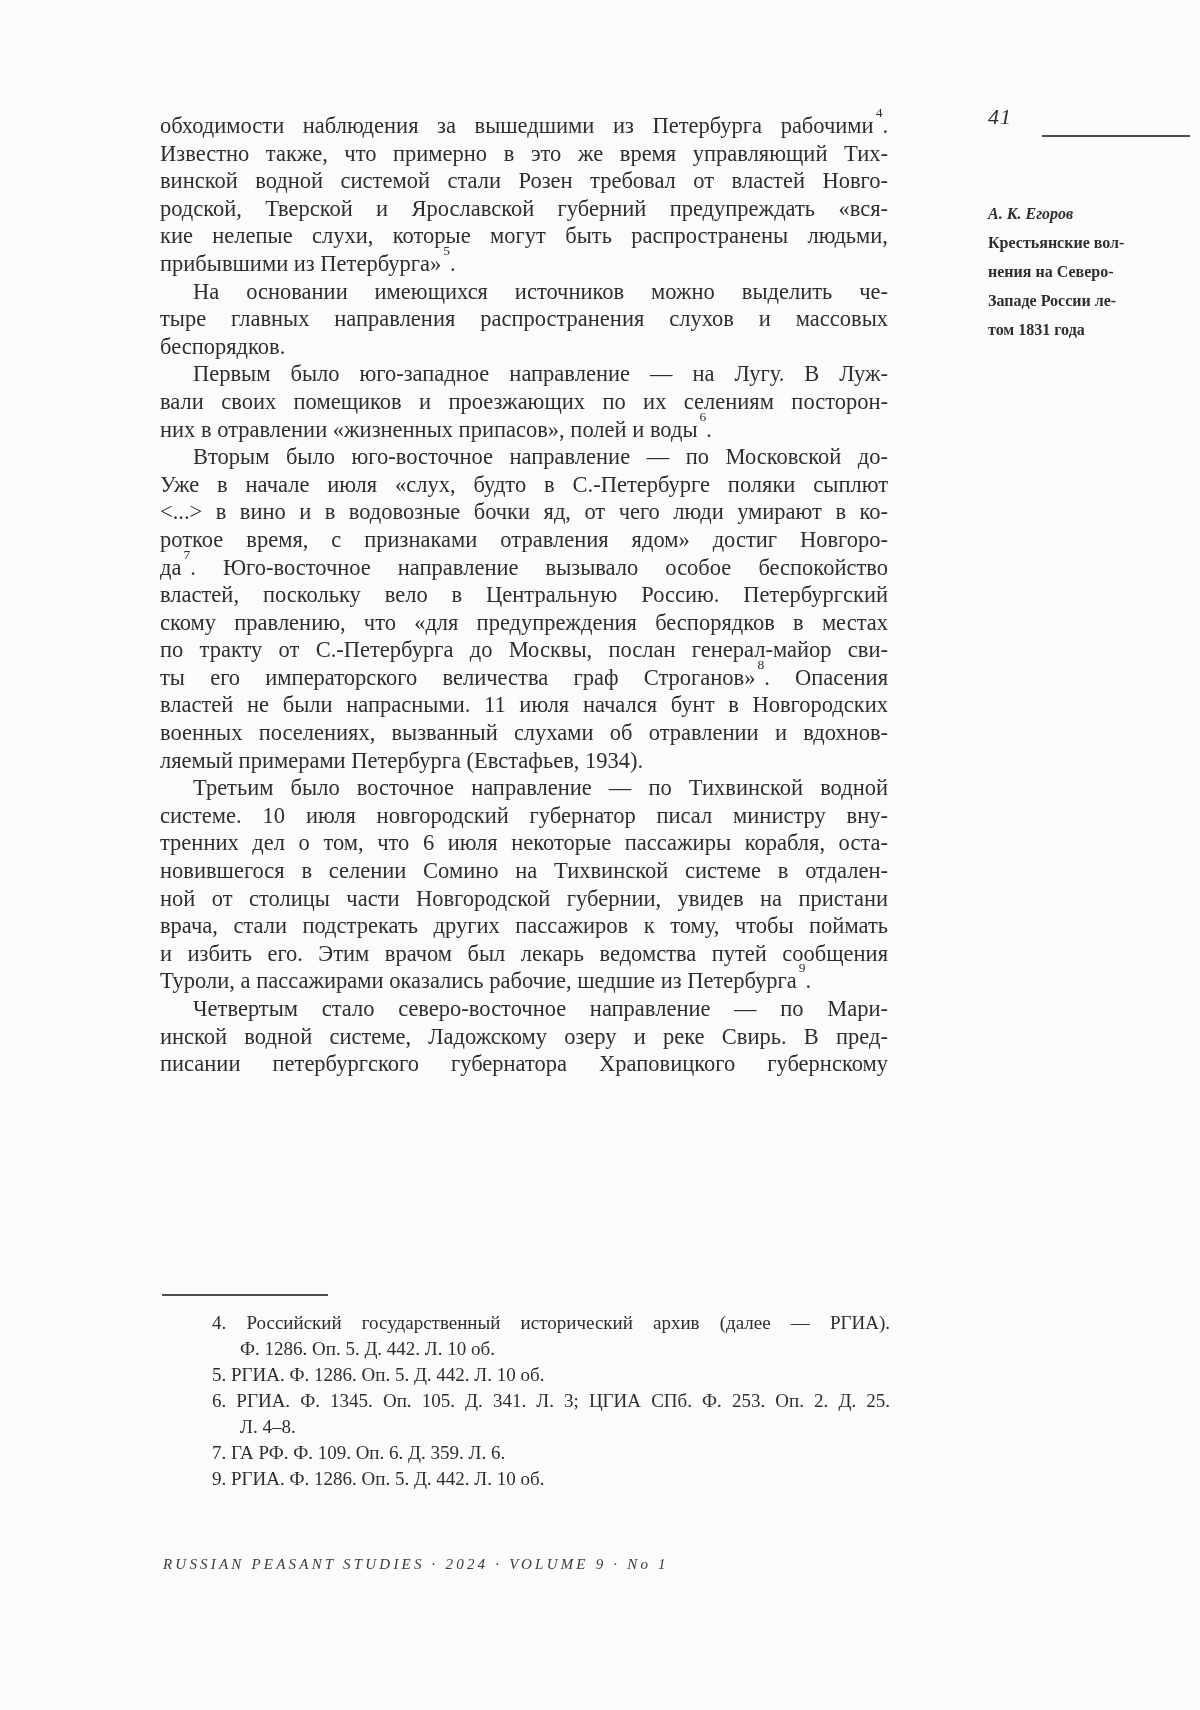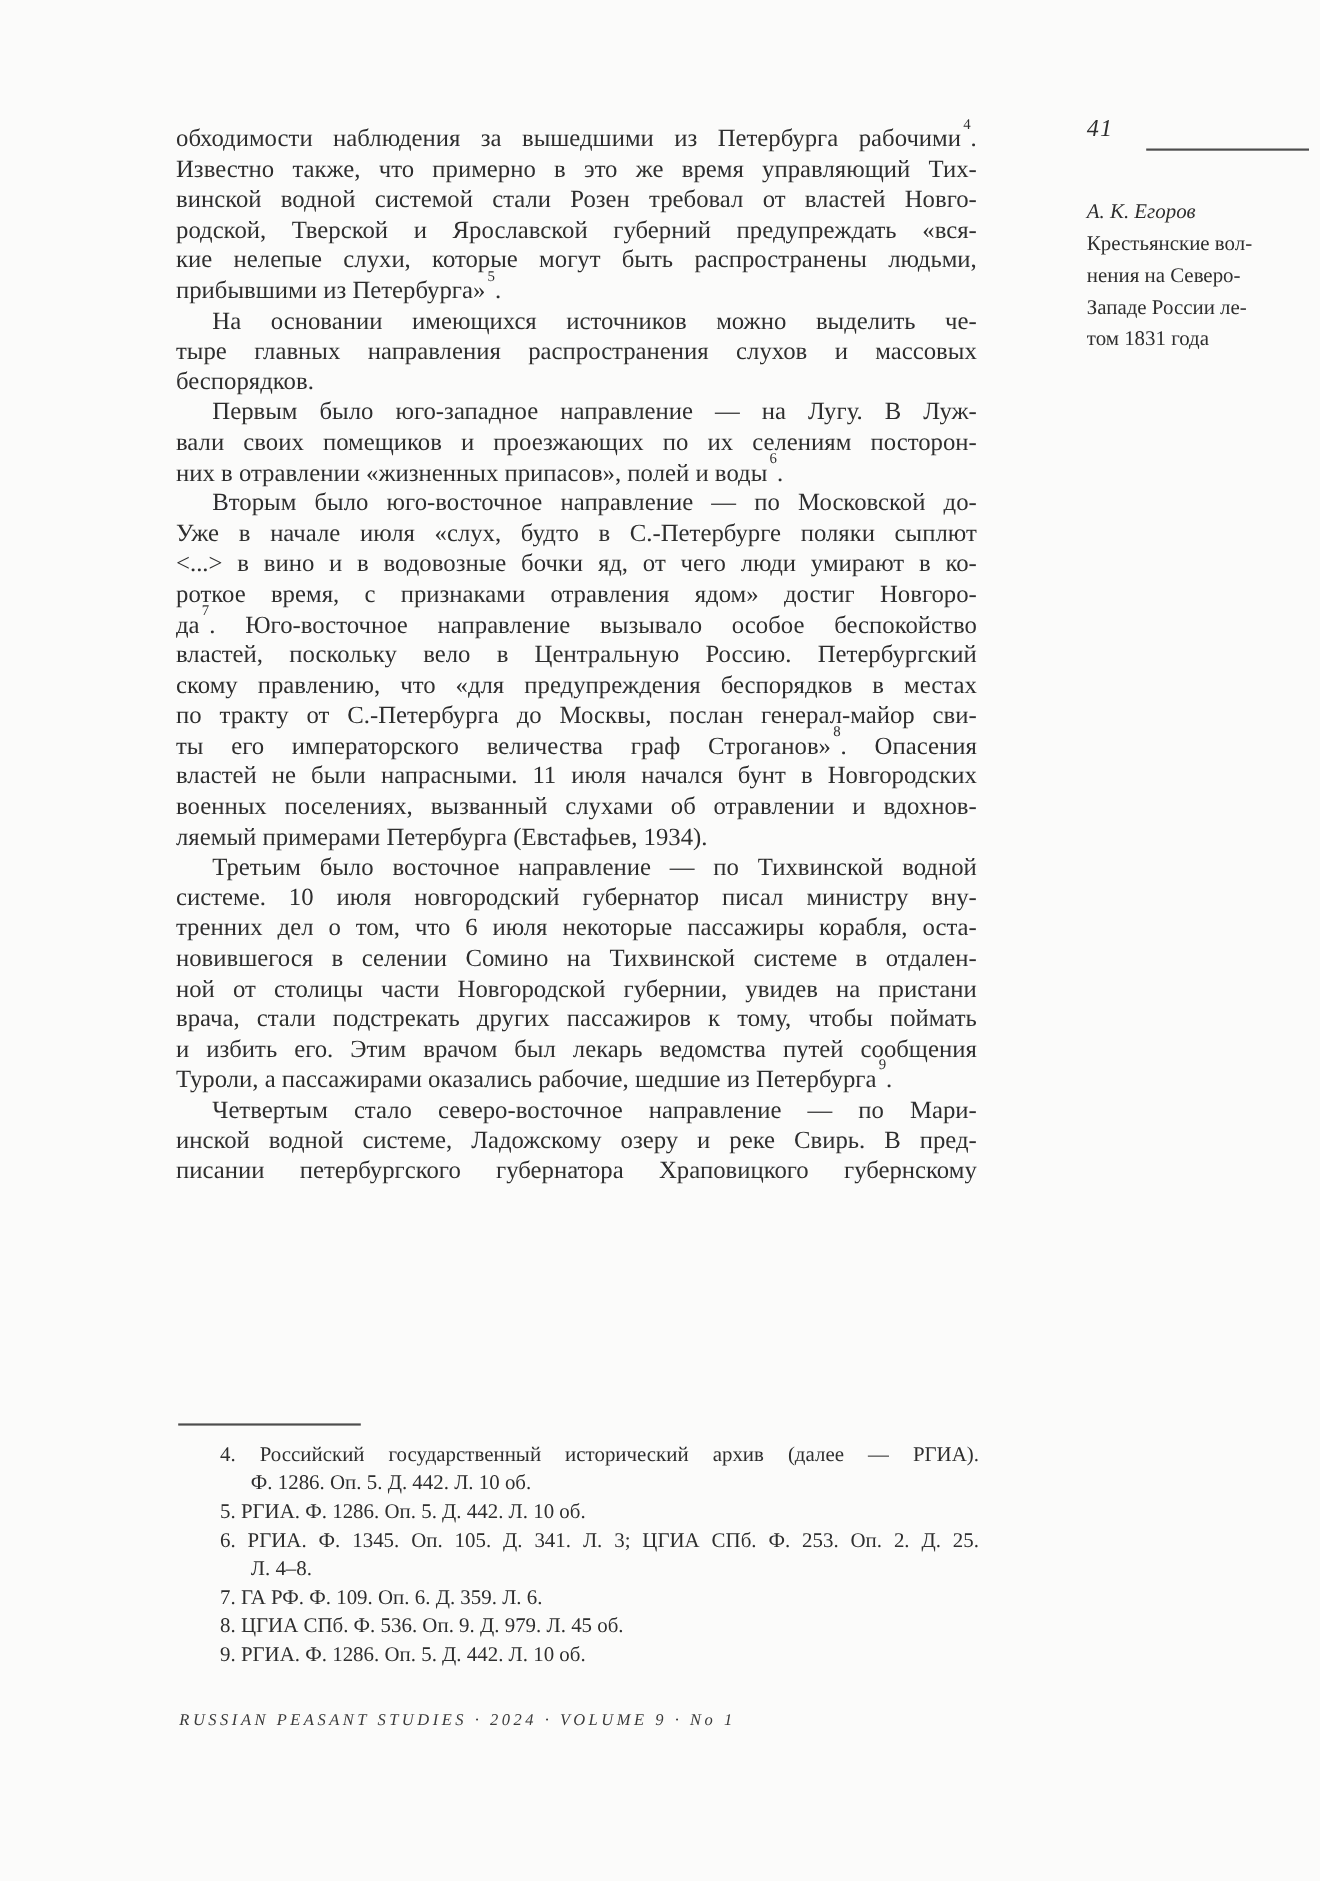--- a/index.html
+++ b/index.html
@@ -37,38 +37,38 @@
     letter-spacing: 1px;
   }
   .head-rule {
     position: absolute;
     left: 1042px; top: 135px;
     width: 148px; height: 2px;
     background: #4d4d4d;
   }
   .margin-note {
     position: absolute;
-    left: 988px; top: 178px; width: 210px;
-    font-size: 19px; line-height: 29px;
+    left: 988px; top: 199px; width: 210px;
+    font-size: 16px; line-height: 29px; font-weight: bold;
   }
   .margin-author { font-style: italic; }
 
   
   .fn-separator {
     position: absolute;
     left: 162px; top: 1294px;
     width: 166px; height: 2px;
     background: #4d4d4d;
   }
   .footnotes {
     position: absolute;
     left: 200px; top: 1310px; width: 690px;
     font-size: 19px; line-height: 26px;
   }
-  .fl { white-space: normal; }
+  .fl { white-space: normal; margin-left: 12px; }
   .fl.j { text-align: justify; text-align-last: justify; }
   .fl.cont { padding-left: 28px; }
 
   
   .journal-footer {
     position: absolute;
     left: 163px; top: 1556px;
     font-size: 15px;
     letter-spacing: 3.2px;
     color: #3a3a3a;
@@ -134,19 +134,18 @@
 
   <div class="fn-separator"></div>
 
   <div class="footnotes">
       <div class="fl j">4. Российский государственный исторический архив (далее — РГИА).</div>
       <div class="fl cont">Ф. 1286. Оп. 5. Д. 442. Л. 10 об.</div>
       <div class="fl">5. РГИА. Ф. 1286. Оп. 5. Д. 442. Л. 10 об.</div>
       <div class="fl j">6. РГИА. Ф. 1345. Оп. 105. Д. 341. Л. 3; ЦГИА СПб. Ф. 253. Оп. 2. Д. 25.</div>
       <div class="fl cont">Л. 4–8.</div>
       <div class="fl">7. ГА РФ. Ф. 109. Оп. 6. Д. 359. Л. 6.</div>
-      <div class="fl">8. ЦГИА СПб. Ф. 536. Оп. 9. Д. 979. Л. 45 об.</div>
       <div class="fl">9. РГИА. Ф. 1286. Оп. 5. Д. 442. Л. 10 об.</div>
     </div>
 
   <div class="journal-footer">RUSSIAN PEASANT STUDIES · 2024 · VOLUME 9 · No 1</div>
 
 </div>
 
 </body></html>

